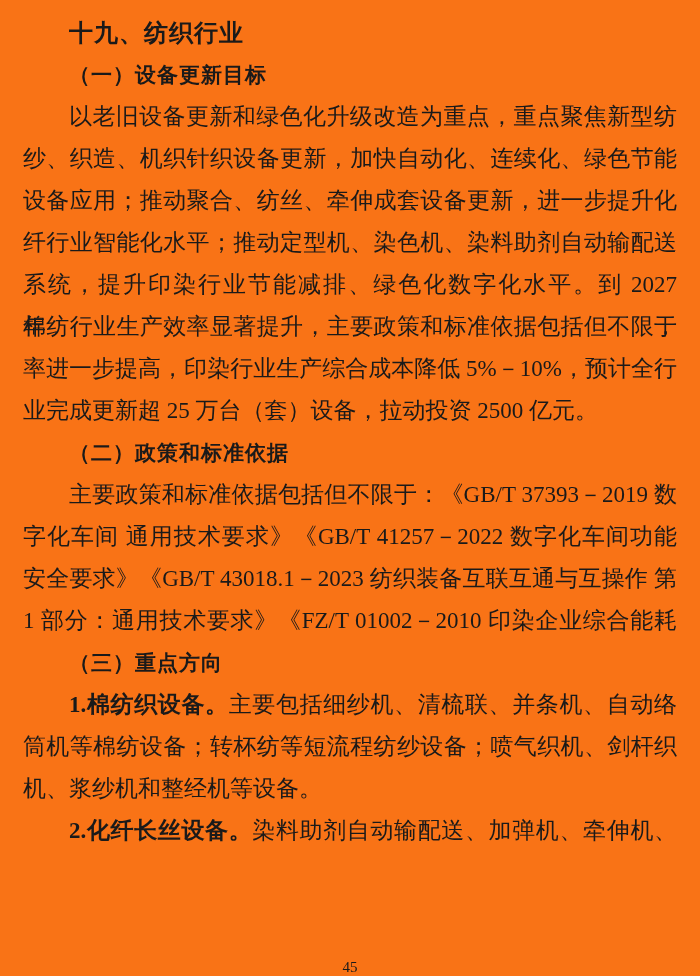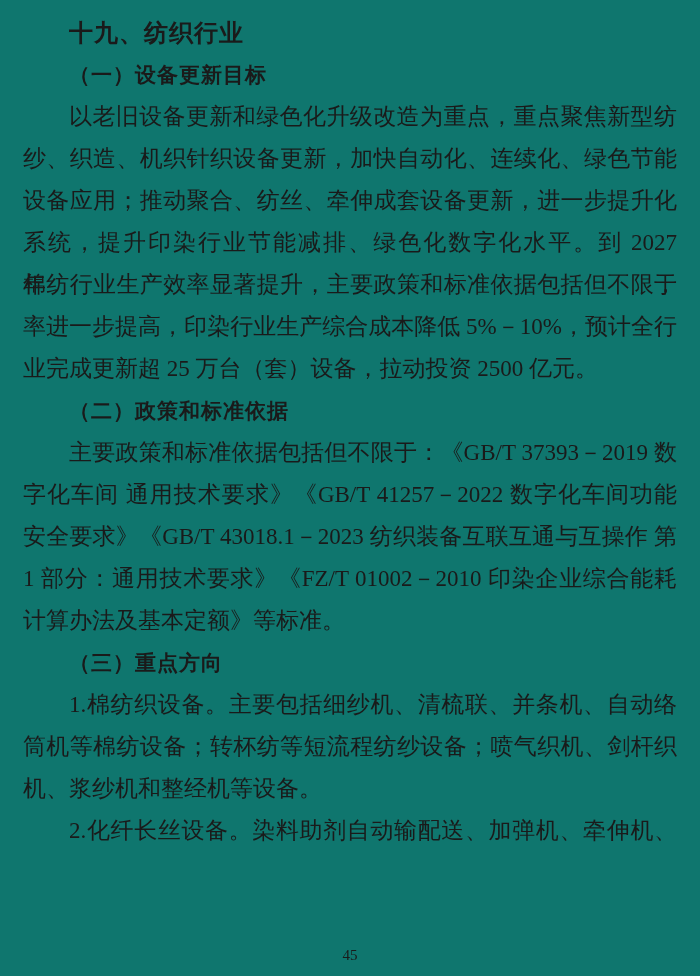--- a/index.html
+++ b/index.html
@@ -1,21 +1,21 @@
 <!DOCTYPE html>
 <html><head>
 <meta charset="utf-8">
 <style>
   * { margin: 0; padding: 0; box-sizing: border-box; }
   html, body { background: #ffffff; }
   .page {
     position: relative;
     width: 700px;
     height: 976px;
-    background: #0f766e;
+    background: #f97316;
     color: #1a1a1a;
     font-family: "Liberation Serif", serif;
     overflow: hidden;
   }
   .content {
     padding: 12px 23px 0 23px;
   }
   .line {
     height: 42px;
     line-height: 42px;
@@ -34,24 +34,24 @@
     font-weight: bold;
     font-size: 24px;
     letter-spacing: 1px;
   }
   .heading {
     font-family: "Liberation Serif", serif;
     font-weight: bold;
     font-size: 21px;
     letter-spacing: 1px;
   }
-  .bold-lead { font-weight: normal; }
+  .bold-lead { font-weight: bold; }
   .page-num {
     position: absolute;
-    bottom: 12px;
+    bottom: 0;
     left: 0;
     width: 100%;
     text-align: center;
     font-size: 15px;
     color: #1a1a1a;
     font-family: "Liberation Serif", serif;
   }
 </style>
 </head>
 <body>
@@ -59,32 +59,32 @@
 <div class="page">
   <div class="content">
 
     <div class="line doc-title indent">十九、纺织行业</div>
 
     <div class="line heading indent">（一）设备更新目标</div>
 
     <div class="line just indent">以老旧设备更新和绿色化升级改造为重点，重点聚焦新型纺</div>
     <div class="line just">纱、织造、机织针织设备更新，加快自动化、连续化、绿色节能</div>
     <div class="line just">设备应用；推动聚合、纺丝、牵伸成套设备更新，进一步提升化</div>
+    <div class="line just">纤行业智能化水平；推动定型机、染色机、染料助剂自动输配送</div>
     <div class="line just">系统，提升印染行业节能减排、绿色化数字化水平。到 2027 年，</div>
     <div class="line just">棉纺行业生产效率显著提升，主要政策和标准依据包括但不限于</div>
     <div class="line just">率进一步提高，印染行业生产综合成本降低 5%－10%，预计全行</div>
     <div class="line wrap">业完成更新超 25 万台（套）设备，拉动投资 2500 亿元。</div>
 
     <div class="line heading indent">（二）政策和标准依据</div>
 
     <div class="line just indent">主要政策和标准依据包括但不限于：《GB/T 37393－2019 数</div>
     <div class="line just">字化车间 通用技术要求》《GB/T 41257－2022 数字化车间功能</div>
     <div class="line just">安全要求》《GB/T 43018.1－2023 纺织装备互联互通与互操作 第</div>
     <div class="line just">1 部分：通用技术要求》《FZ/T 01002－2010 印染企业综合能耗</div>
-    <div class="line wrap">计算办法及基本定额》等标准。</div>
 
     <div class="line heading indent">（三）重点方向</div>
 
     <div class="line just indent"><span class="bold-lead">1.棉纺织设备。</span><span>主要包括细纱机、清梳联、并条机、自动络</span></div>
     <div class="line just">筒机等棉纺设备；转杯纺等短流程纺纱设备；喷气织机、剑杆织</div>
     <div class="line wrap">机、浆纱机和整经机等设备。</div>
 
     <div class="line just indent"><span class="bold-lead">2.化纤长丝设备。</span><span>染料助剂自动输配送、加弹机、牵伸机、</span></div>
 
   </div>

